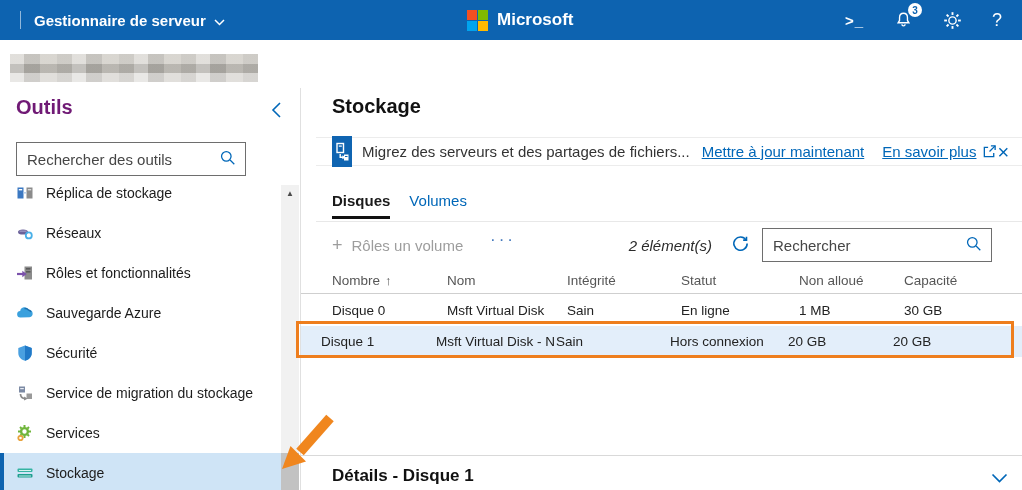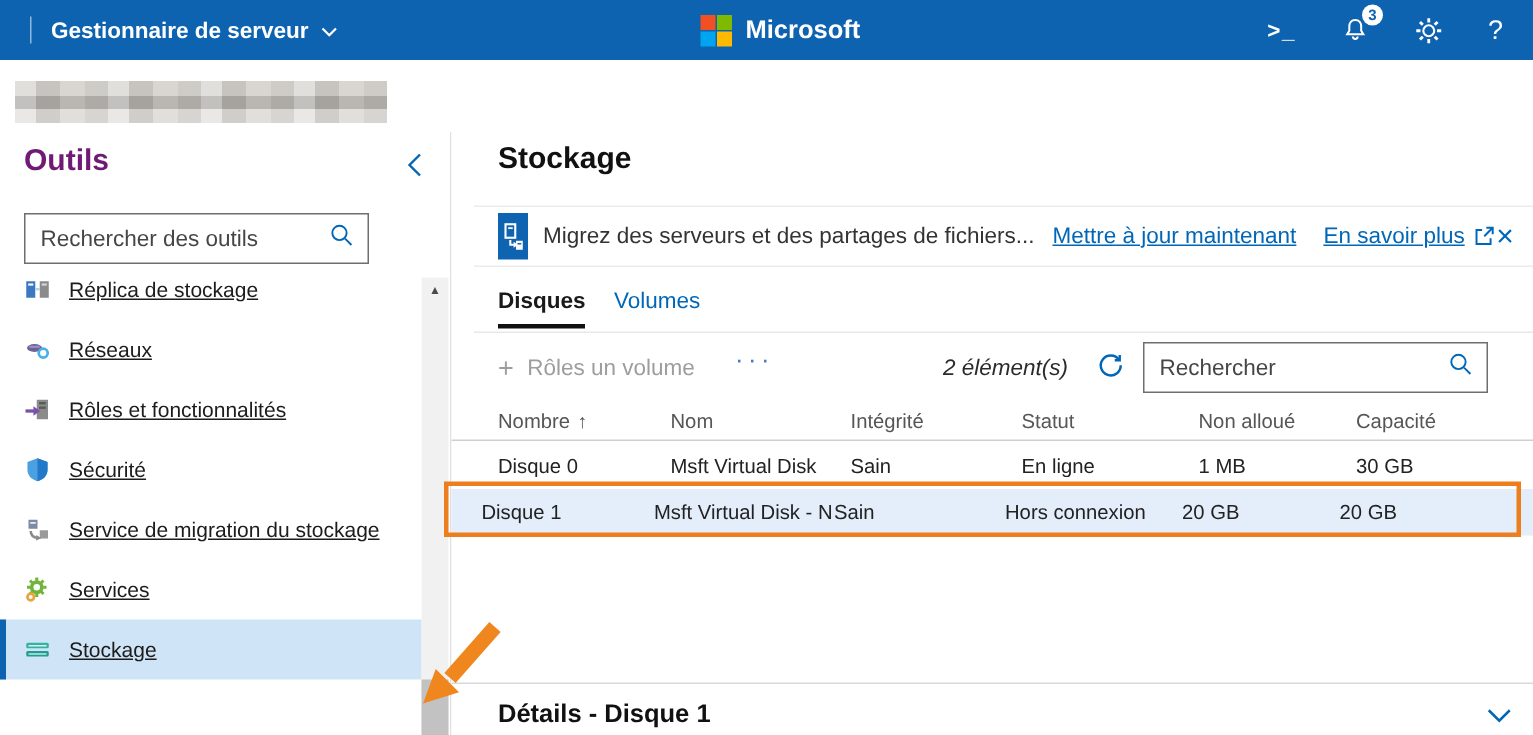--- a/index.html
+++ b/index.html
@@ -36,30 +36,30 @@
   }
   .tools-title { position:absolute; left:16px; top:56px; font-size:20px; font-weight:700; color:#701a75; }
   .collapse-btn { position:absolute; right:18px; top:61px; cursor:pointer; }
   .tool-search { position:absolute; left:16px; top:102px; width:230px; height:34px; border:1px solid #6e6e6e;
                  display:flex; align-items:center; padding:0 9px 0 10px; background:#fff; }
   .tool-search input, .grid-search input { border:none; outline:none; flex:1; font-size:15px; color:#333;
                  font-family:"Liberation Sans",sans-serif; background:transparent; min-width:0; }
   .tool-search input::placeholder, .grid-search input::placeholder { color:#464646; opacity:1; }
   .nav { position:absolute; left:0; top:133px; width:281px; }
   .nav-item { height:40px; display:flex; align-items:center; gap:12px; padding-left:16px; font-size:14px;
-              color:#1c1c1c; cursor:pointer;text-decoration:underline; }
+              color:#1c1c1c; cursor:pointer; }
   .nav-item.selected { background:#cfe4f6; border-left:4px solid #0d63b0; padding-left:12px; }
   .nav-icon { width:18px; height:18px; flex:0 0 18px; display:flex; align-items:center; justify-content:center; }
   .scrollbar { position:absolute; left:281px; top:145px; width:18px; height:305px; background:#f1f1f1; }
   .scroll-up { position:absolute; left:0; top:4px; width:18px; text-align:center; font-size:8px; color:#4a4a4a; cursor:pointer; }
   .scroll-thumb { position:absolute; left:0; top:268px; width:18px; height:37px; background:#c2c2c2; cursor:pointer; }
   
   .main { position:absolute; left:301px; top:40px; width:721px; height:450px; background:#fff; }
   .page-title { position:absolute; left:31px; top:55px; font-size:20px; font-weight:700; color:#111; }
-  .banner { position:absolute; left:15px; right:0; top:97px; height:41px; border-top:1px solid #ececec;
+  .banner { position:absolute; left:15px; right:0; top:97px; height:29px; border-top:1px solid #ececec;
             border-bottom:1px solid #ececec; display:flex; align-items:center; }
   .banner-icon { width:20px; height:31px; margin-left:16px; background:#0f64b1; display:flex; align-items:center; justify-content:center; flex:0 0 20px; }
   .banner-msg { margin-left:10px; font-size:15px; color:#333; white-space:nowrap; }
   .banner-link { font-size:15px; color:#0067b8; text-decoration:underline; white-space:nowrap; cursor:pointer; }
   .banner-link.l1 { margin-left:12px; }
   .banner-link.l2 { margin-left:18px; }
   .ext-icon { margin-left:6px; display:flex; cursor:pointer; }
   .banner-close { margin-left:auto; margin-right:13px; color:#0067b8; font-size:20px; line-height:1; cursor:pointer; }
   .tabs { position:absolute; left:31px; top:152px; display:flex; gap:19px; }
   .tab { font-size:15px; padding-bottom:7px; cursor:pointer; }
@@ -195,20 +195,29 @@
               <rect x="10" y="7" width="4.5" height="1.6" fill="#5a5a5a"></rect>
               <line x1="1" y1="10" x2="7.5" y2="10" stroke="#7b52ab" stroke-width="2.2"></line>
               <polygon points="6.3,6.8 10.8,10 6.3,13.2" fill="#7b52ab"></polygon>
             </svg>
         </span>
         <span>Rôles et fonctionnalités</span>
       </div>
       <div class="nav-item">
         <span class="nav-icon">
           <svg width="18" height="18" viewBox="0 0 18 18">
+              <path d="M4.5 13.5a3.2 3.2 0 0 1-.3-6.4A4.3 4.3 0 0 1 12.5 6a3.6 3.6 0 0 1 1 7.2z" fill="#3aa0dd"></path>
+              <path d="M8.5 4.6a4 4 0 0 1 4 1.4 3.6 3.6 0 0 1 2.4 2" fill="none" stroke="#1b6fae" stroke-width="1.4"></path>
+            </svg>
+        </span>
+        <span>Sauvegarde Azure</span>
+      </div>
+      <div class="nav-item">
+        <span class="nav-icon">
+          <svg width="18" height="18" viewBox="0 0 18 18">
               <path d="M9 1.5 15.7 4v5c0 4.2-2.9 6.8-6.7 7.8C5.2 15.8 2.3 13.2 2.3 9V4z" fill="#4aa0e0"></path>
               <path d="M9 1.5 15.7 4v5c0 4.2-2.9 6.8-6.7 7.8z" fill="#2179c7"></path>
             </svg>
         </span>
         <span>Sécurité</span>
       </div>
       <div class="nav-item">
         <span class="nav-icon">
           <svg width="18" height="18" viewBox="0 0 18 18">
               <rect x="3" y="2.5" width="6" height="6" fill="#7c8aa4"></rect>

